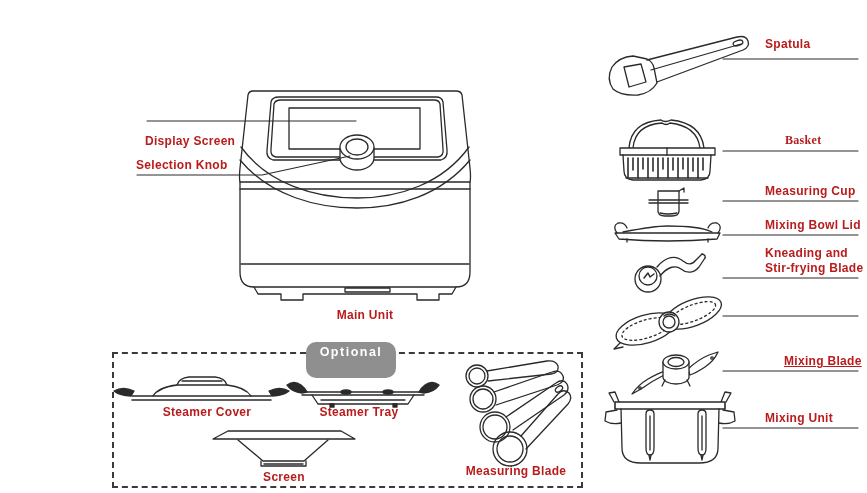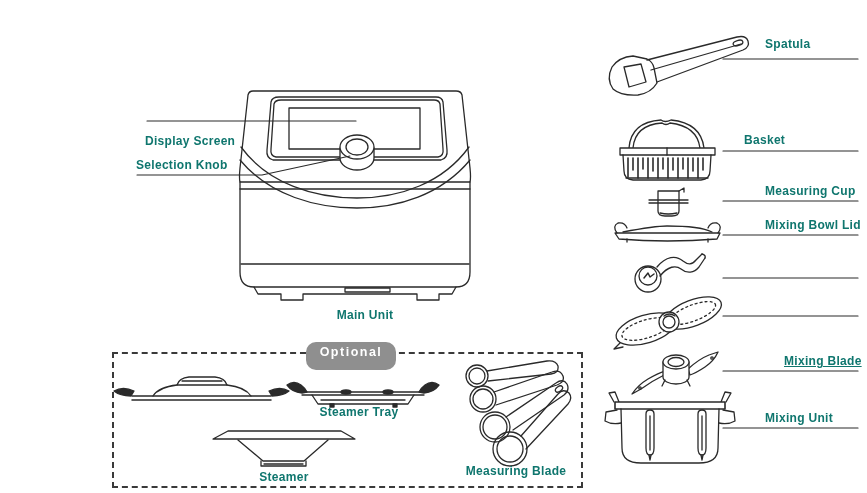--- a/index.html
+++ b/index.html
@@ -1,25 +1,25 @@
 <!DOCTYPE html>
 <html><head>
 <meta charset="utf-8">
 <style>
   html,body{margin:0;padding:0;background:#fff;}
   #stage{position:relative;width:867px;height:493px;background:#fff;overflow:hidden;
          font-family:"Liberation Sans",sans-serif;}
   #artwork{position:absolute;left:0;top:0;}
-  .lbl{position:absolute;font-weight:bold;font-size:12px;color:#0f766e;
+  .lbl{position:absolute;font-weight:bold;font-size:12px;color:#b91c1c;
        letter-spacing:.3px;line-height:15px;white-space:nowrap;}
   .lbl .l2{display:block;}
   .center{text-align:center;}
   .optional-box{position:absolute;left:112px;top:352px;width:471px;height:136px;
        border:2px dashed #3a3a3a;box-sizing:border-box;}
-  .optional-badge{position:absolute;left:306px;top:342px;width:90px;height:28px;
+  .optional-badge{position:absolute;left:306px;top:342px;width:90px;height:36px;
        background:#8f8f8f;border-radius:10px;color:#fff;font-weight:bold;
        font-size:12.5px;line-height:20px;text-align:center;letter-spacing:1.5px;z-index:2;}
 </style>
 </head>
 <body>
 
 <div id="stage">
 
   <svg id="artwork" width="867" height="493" viewBox="0 0 867 493" fill="none" stroke="#2a2a2a" stroke-width="1.3" stroke-linecap="round" stroke-linejoin="round">
 
@@ -209,36 +209,41 @@
     </g>
   </svg>
 
   <div class="optional-box"></div>
   <div class="optional-badge">Optional</div>
 
   <div class="lbl" style="left:145px;top:102px;margin-top:32px;">Display Screen</div>
   <div class="lbl" style="left:136px;top:158px;">Selection Knob</div>
   <div class="lbl center" style="left:320px;top:308px;width:90px;">Main Unit</div>
 
+  <div class="lbl center" style="left:147px;top:405px;width:120px;">Steamer Cover</div>
   <div class="lbl center" style="left:299px;top:405px;width:120px;">Steamer Tray</div>
-  <div class="lbl center" style="left:224px;top:470px;width:120px;">Steamer</div>
+  <div class="lbl center" style="left:224px;top:470px;width:120px;">Screen</div>
   <div class="lbl center" style="left:456px;top:464px;width:120px;">Measuring Blade</div>
 
   <div class="lbl" style="left:765px;top:37px;">
     <span class="l2">Spatula</span>
   </div>
-  <div class="lbl" style="left:744px;top:133px;">
+  <div class="lbl" style="left:785px;top:133px;font-family:Liberation Serif, serif;">
     <span class="l2">Basket</span>
   </div>
   <div class="lbl" style="left:765px;top:184px;">
     <span class="l2">Measuring Cup</span>
   </div>
   <div class="lbl" style="left:765px;top:218px;">
     <span class="l2">Mixing Bowl Lid</span>
   </div>
+  <div class="lbl" style="left:765px;top:246px;">
+    <span class="l2">Kneading and</span>
+    <span class="l2">Stir-frying Blade</span>
+  </div>
   <div class="lbl" style="left:784px;top:354px;text-decoration:underline;">
     <span class="l2">Mixing Blade</span>
   </div>
   <div class="lbl" style="left:765px;top:411px;">
     <span class="l2">Mixing Unit</span>
   </div>
 
 </div>
 
 </body></html>

